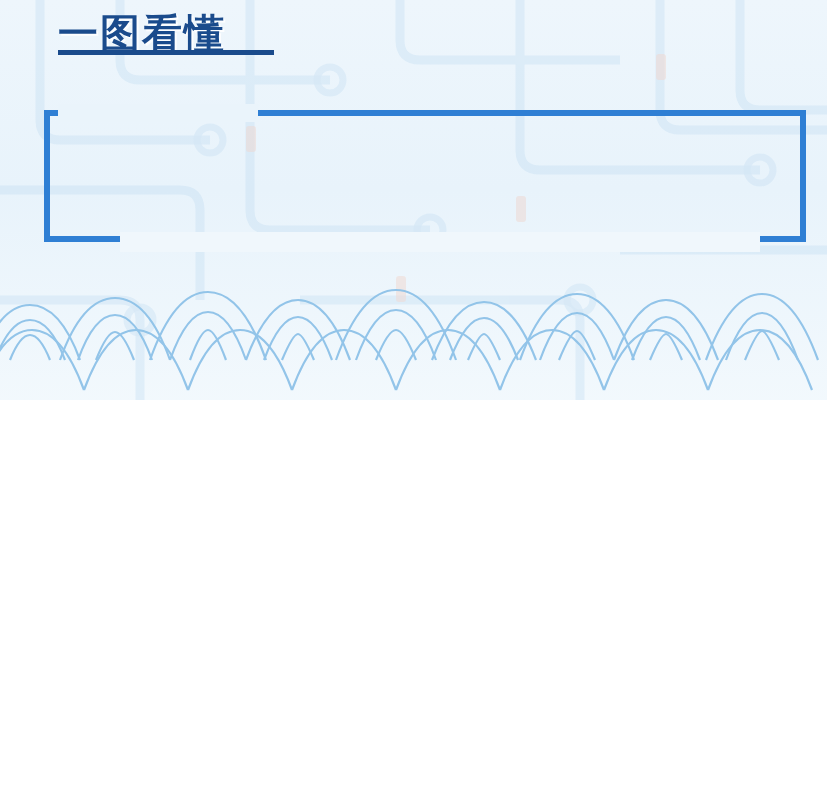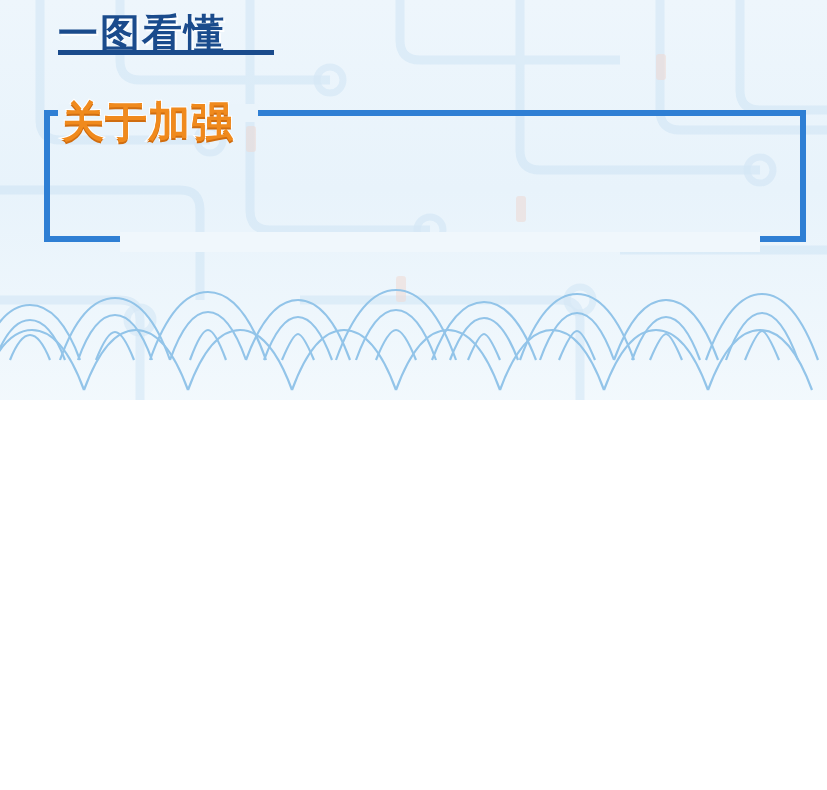--- a/index.html
+++ b/index.html
@@ -174,21 +174,20 @@
       </g>
     </svg>
 
     <div class="kicker">一图看懂</div>
     <div class="kicker-underline"></div>
 
     <div class="bracket"></div>
     <div class="bracket-gap-top"></div>
     <div class="bracket-gap-bottom"></div>
 
-    <div class="title-small">关于加强</div>
 
     <svg class="waves" viewBox="0 0 827 160" preserveAspectRatio="none">
       <g fill="none" stroke="#8ec2e8" stroke-width="2.2" opacity="0.95">
         <path d="M-20 120 q20 -55 50 -55 t50 55"></path>
         <path d="M-5 120 q15 -40 35 -40 t35 40"></path>
         <path d="M10 120 q10 -25 20 -25 t20 25"></path>
         <path d="M60 120 q22 -62 55 -62 t55 62"></path>
         <path d="M78 120 q16 -45 37 -45 t37 45"></path>
         <path d="M96 120 q11 -28 19 -28 t19 28"></path>
         <path d="M150 120 q24 -68 58 -68 t58 68"></path>

